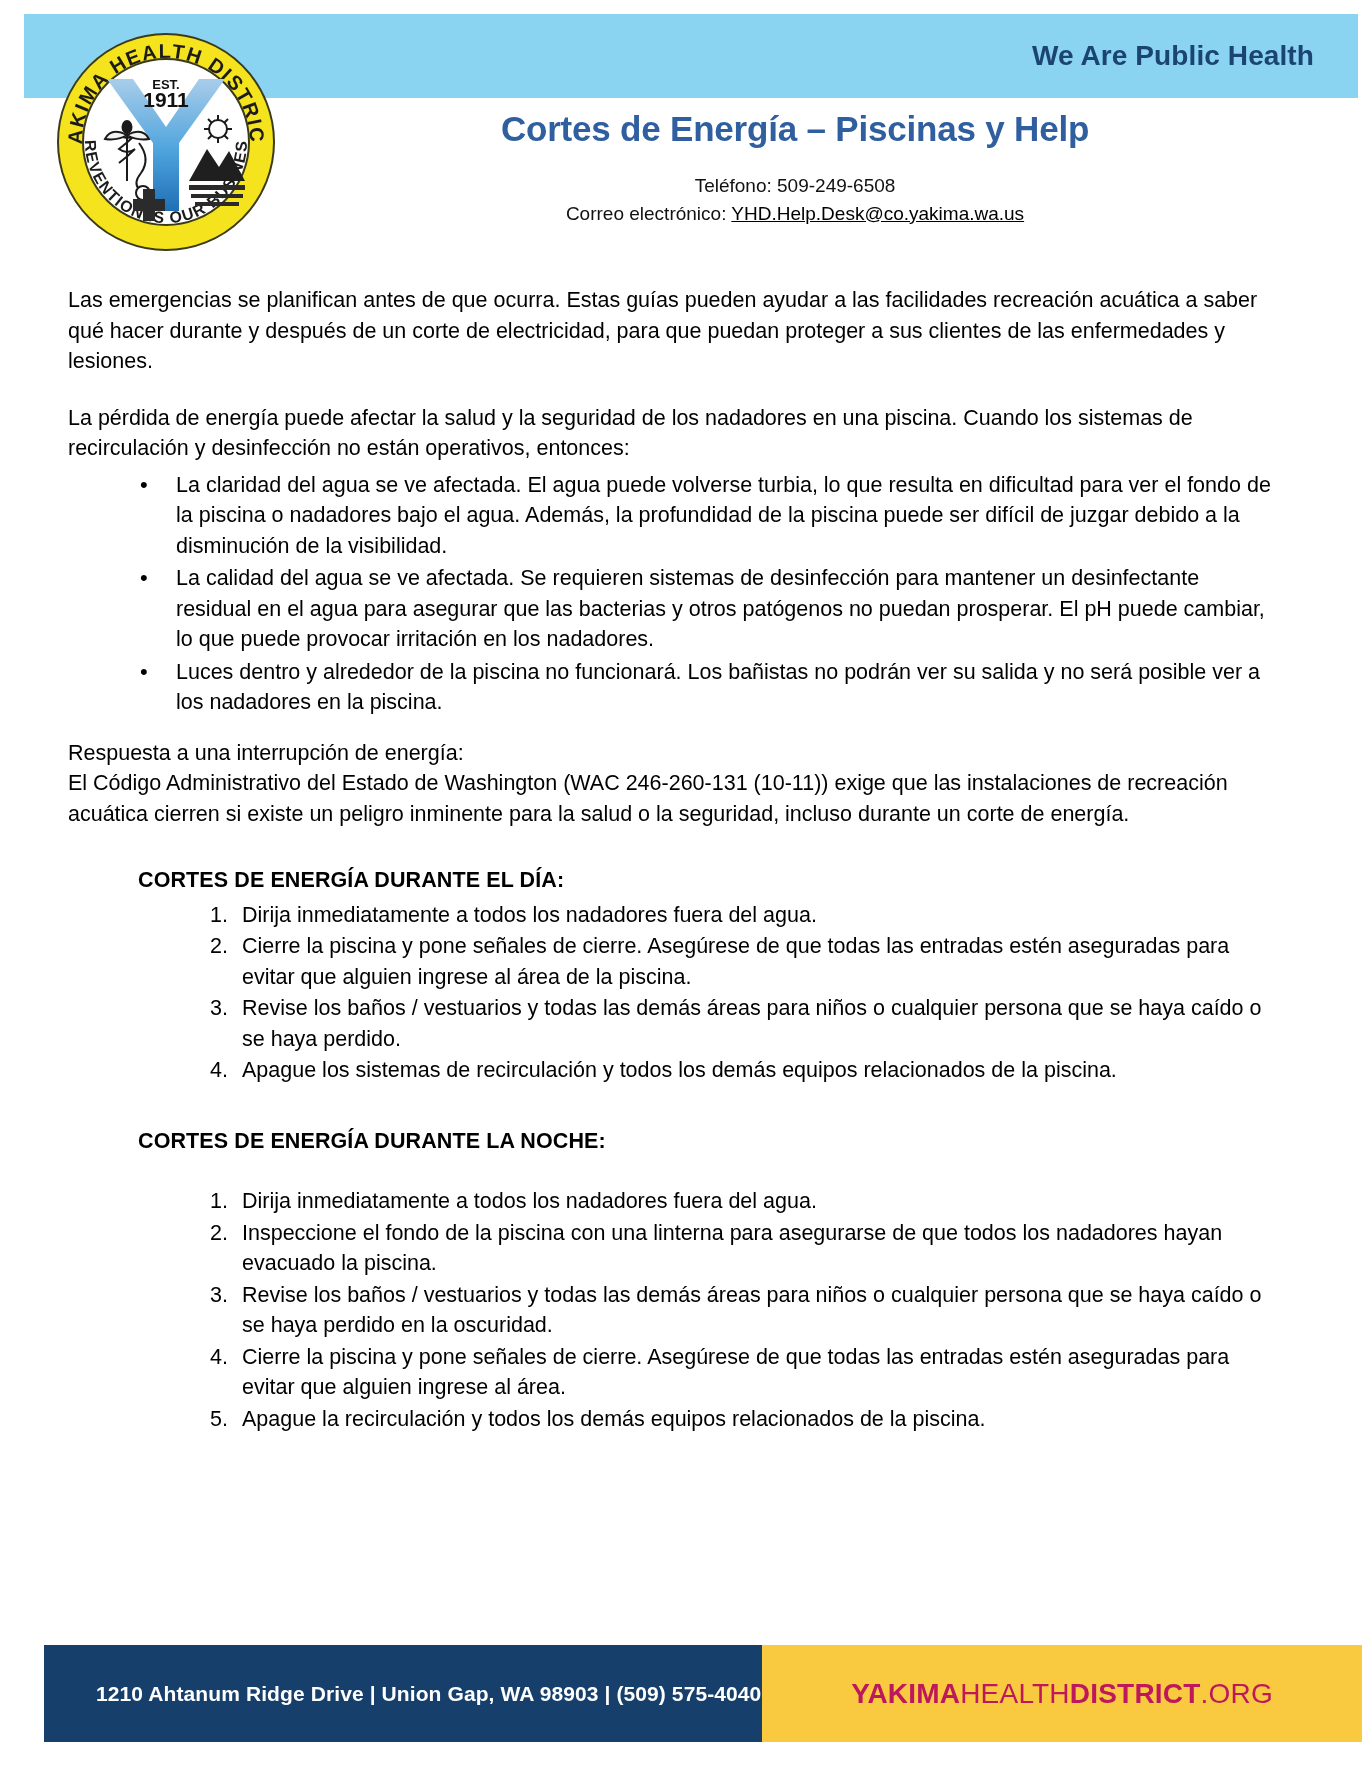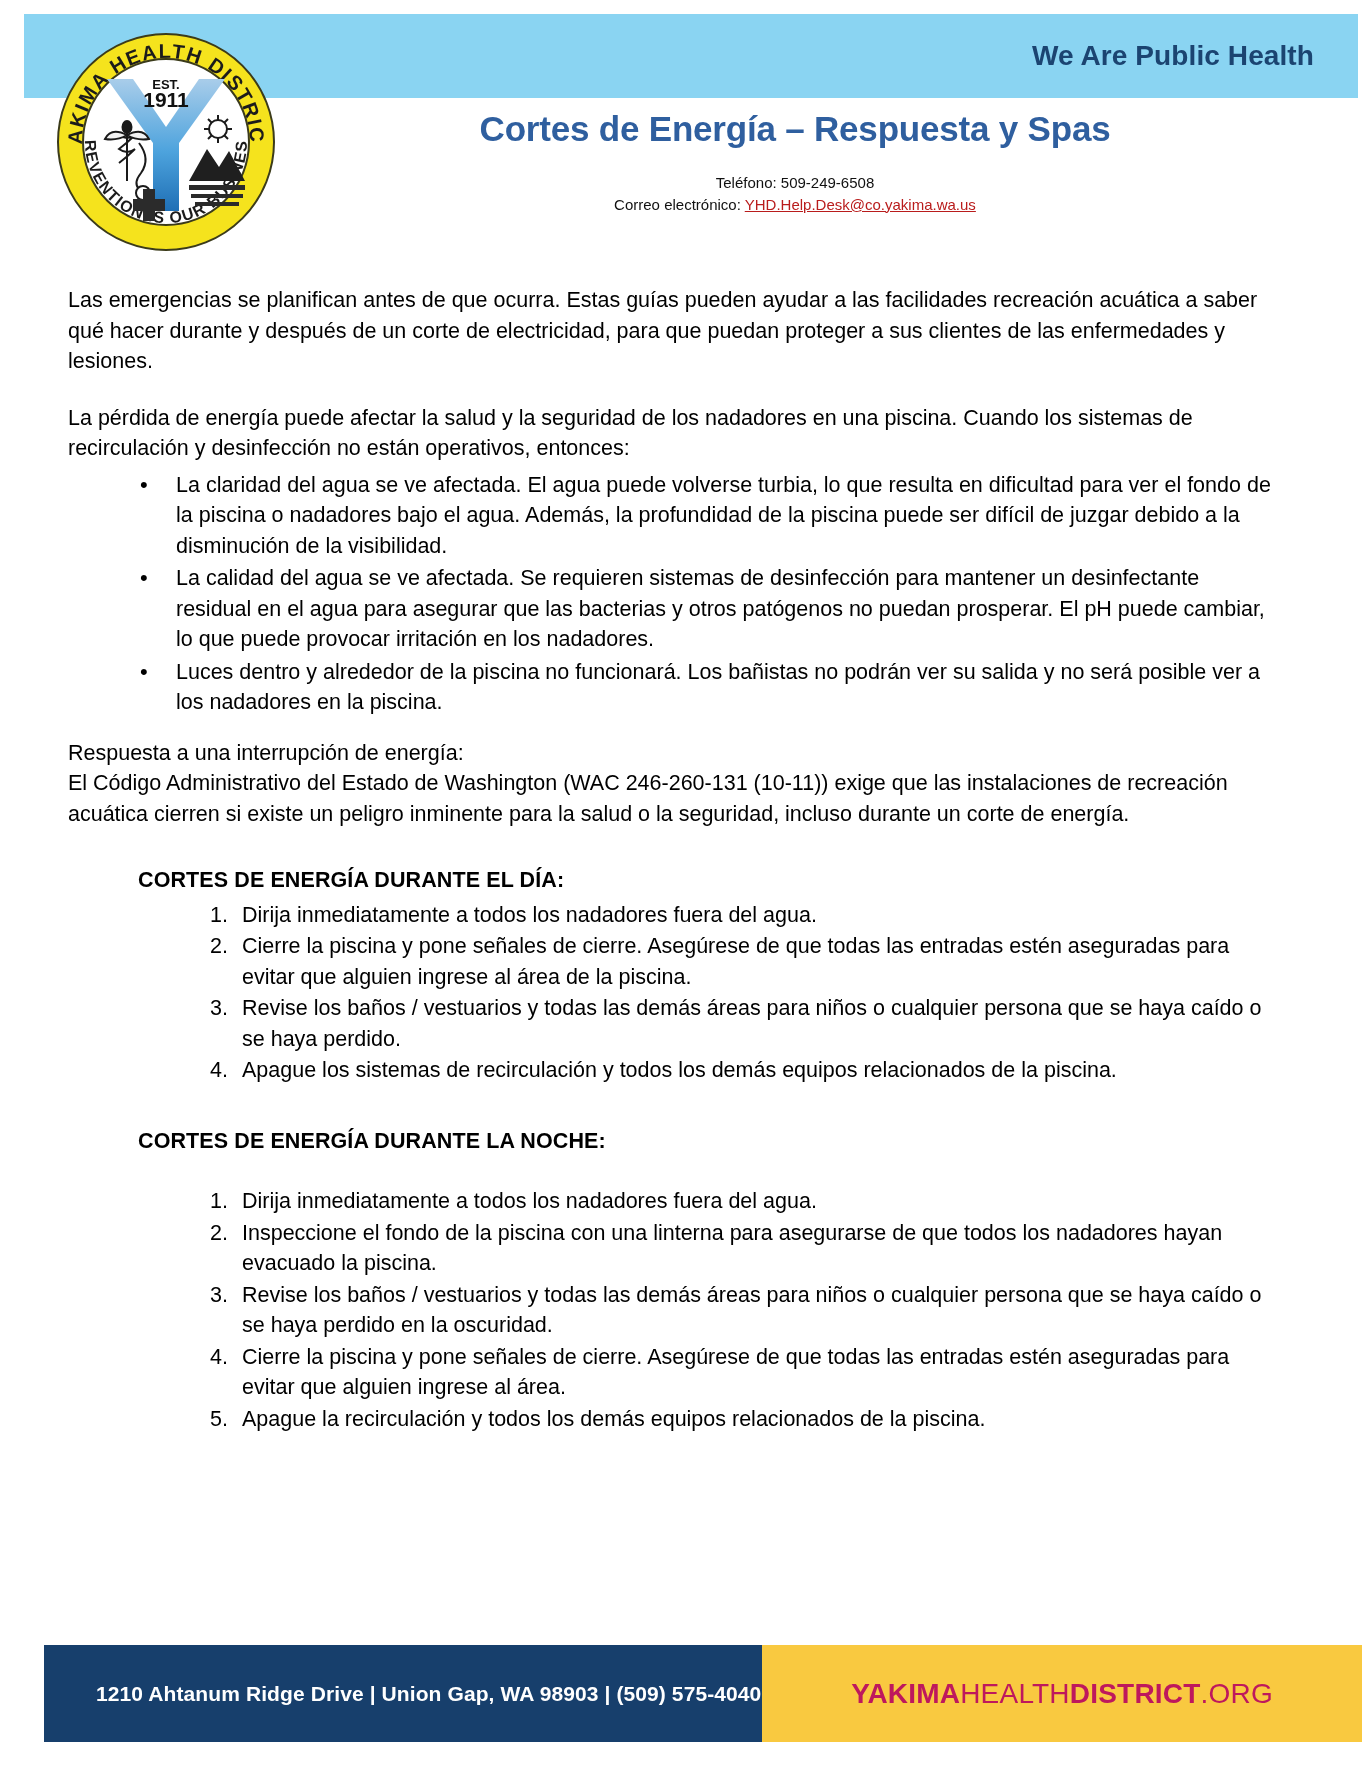--- a/index.html
+++ b/index.html
@@ -59,26 +59,26 @@
   .doc-title {
     font-size: 35px;
     font-weight: bold;
     color: #2f5f9f;
     margin: 0;
     line-height: 1.2;
     letter-spacing: -0.2px;
   }
   .contact-lines {
     margin-top: 22px;
-    font-size: 15px;
+    font-size: 19px;
     line-height: 1.45;
     color: #111;
   }
   .contact-lines a {
-    color: #b91c1c;
+    color: #000000;
     text-decoration: underline;
   }
 
   
   .content {
     position: absolute;
     left: 68px;
     top: 285px;
     width: 1212px;
     font-size: 21.5px;
@@ -249,21 +249,21 @@
         <line x1="153" y1="108" x2="157" y2="104"></line>
           <line x1="169" y1="92" x2="173" y2="88"></line>
       </g>
       <path d="M 134 150 L 152 118 L 164 136 L 174 120 L 190 150 Z" fill="#1f1f1f"></path>
       <path d="M 134 154 h 56 v 5 h -56 Z M 136 163 h 52 v 4 h -52 Z M 140 171 h 44 v 4 h -44 Z" fill="#2a2a2a"></path>
     </g>
   </svg>
 </div>
 
 <div class="title-block">
-  <h1 class="doc-title">Cortes de Energía – Respuesta y Spas</h1>
+  <h1 class="doc-title">Cortes de Energía – Piscinas y Help</h1>
   <div class="contact-lines">
     <div>Teléfono: 509-249-6508</div>
     <div>
       <span>Correo electrónico: </span><a href="#">YHD.Help.Desk@co.yakima.wa.us</a>
     </div>
   </div>
 </div>
 
 <div class="content">
 

